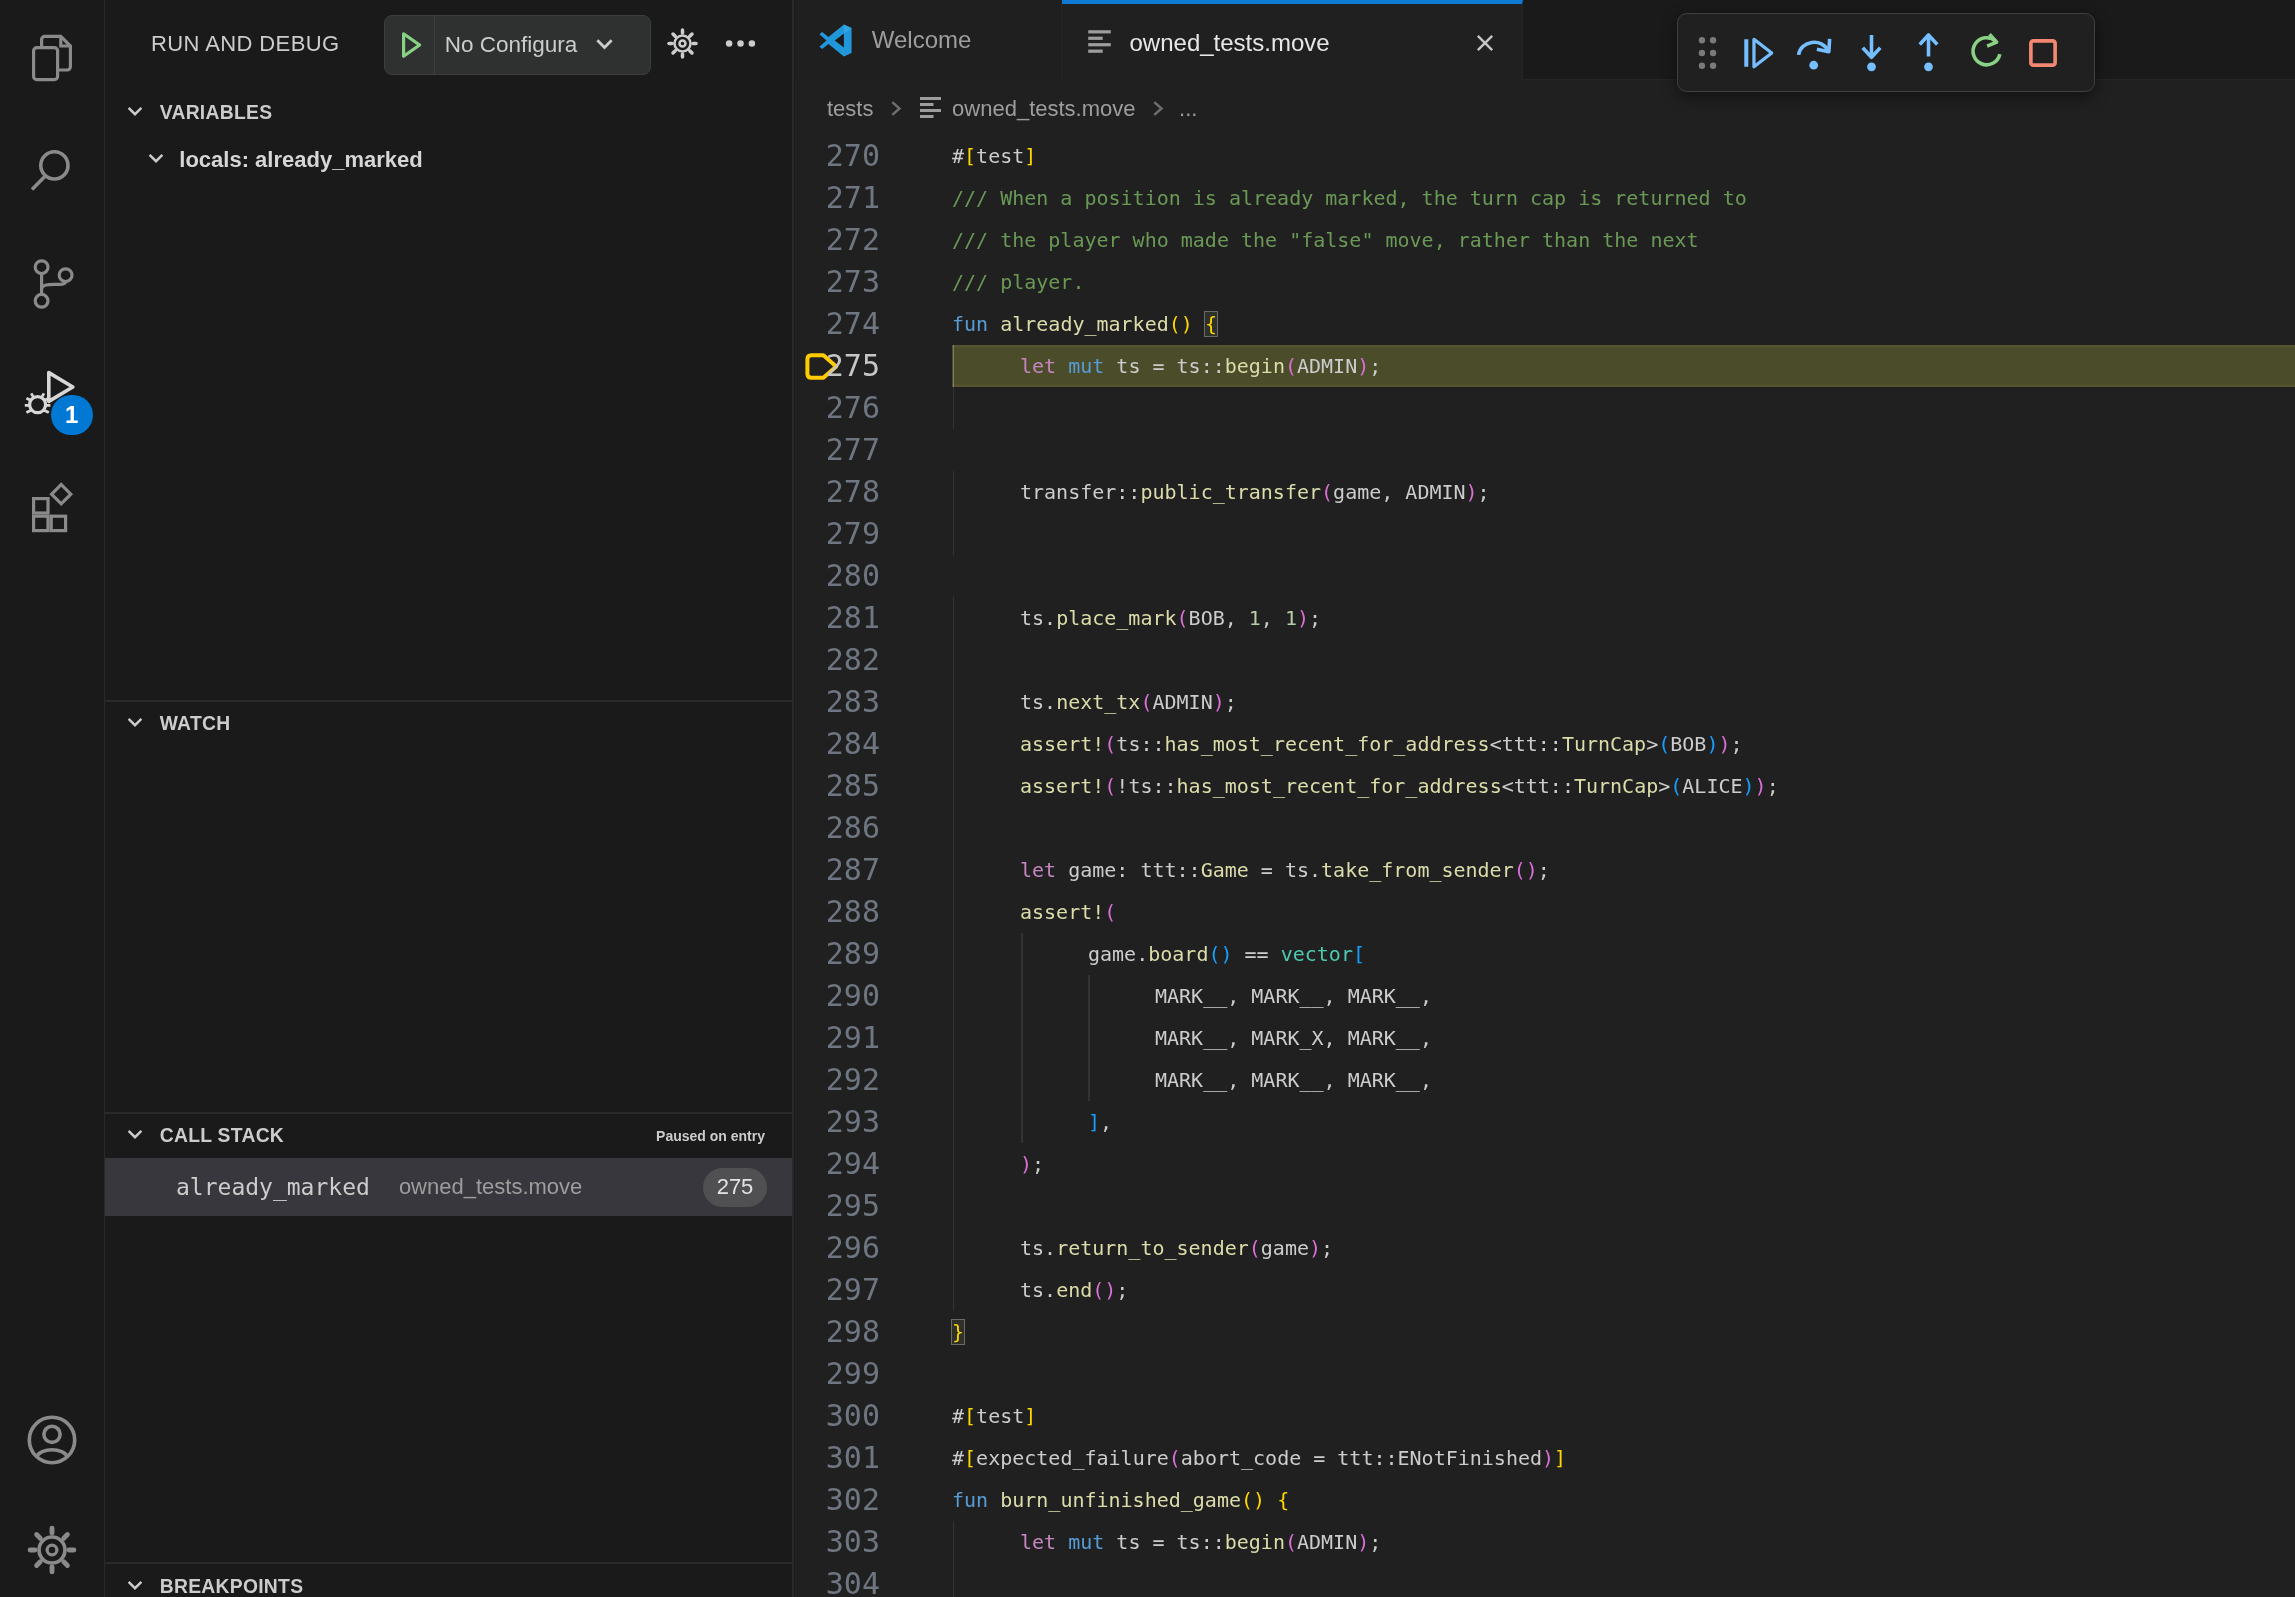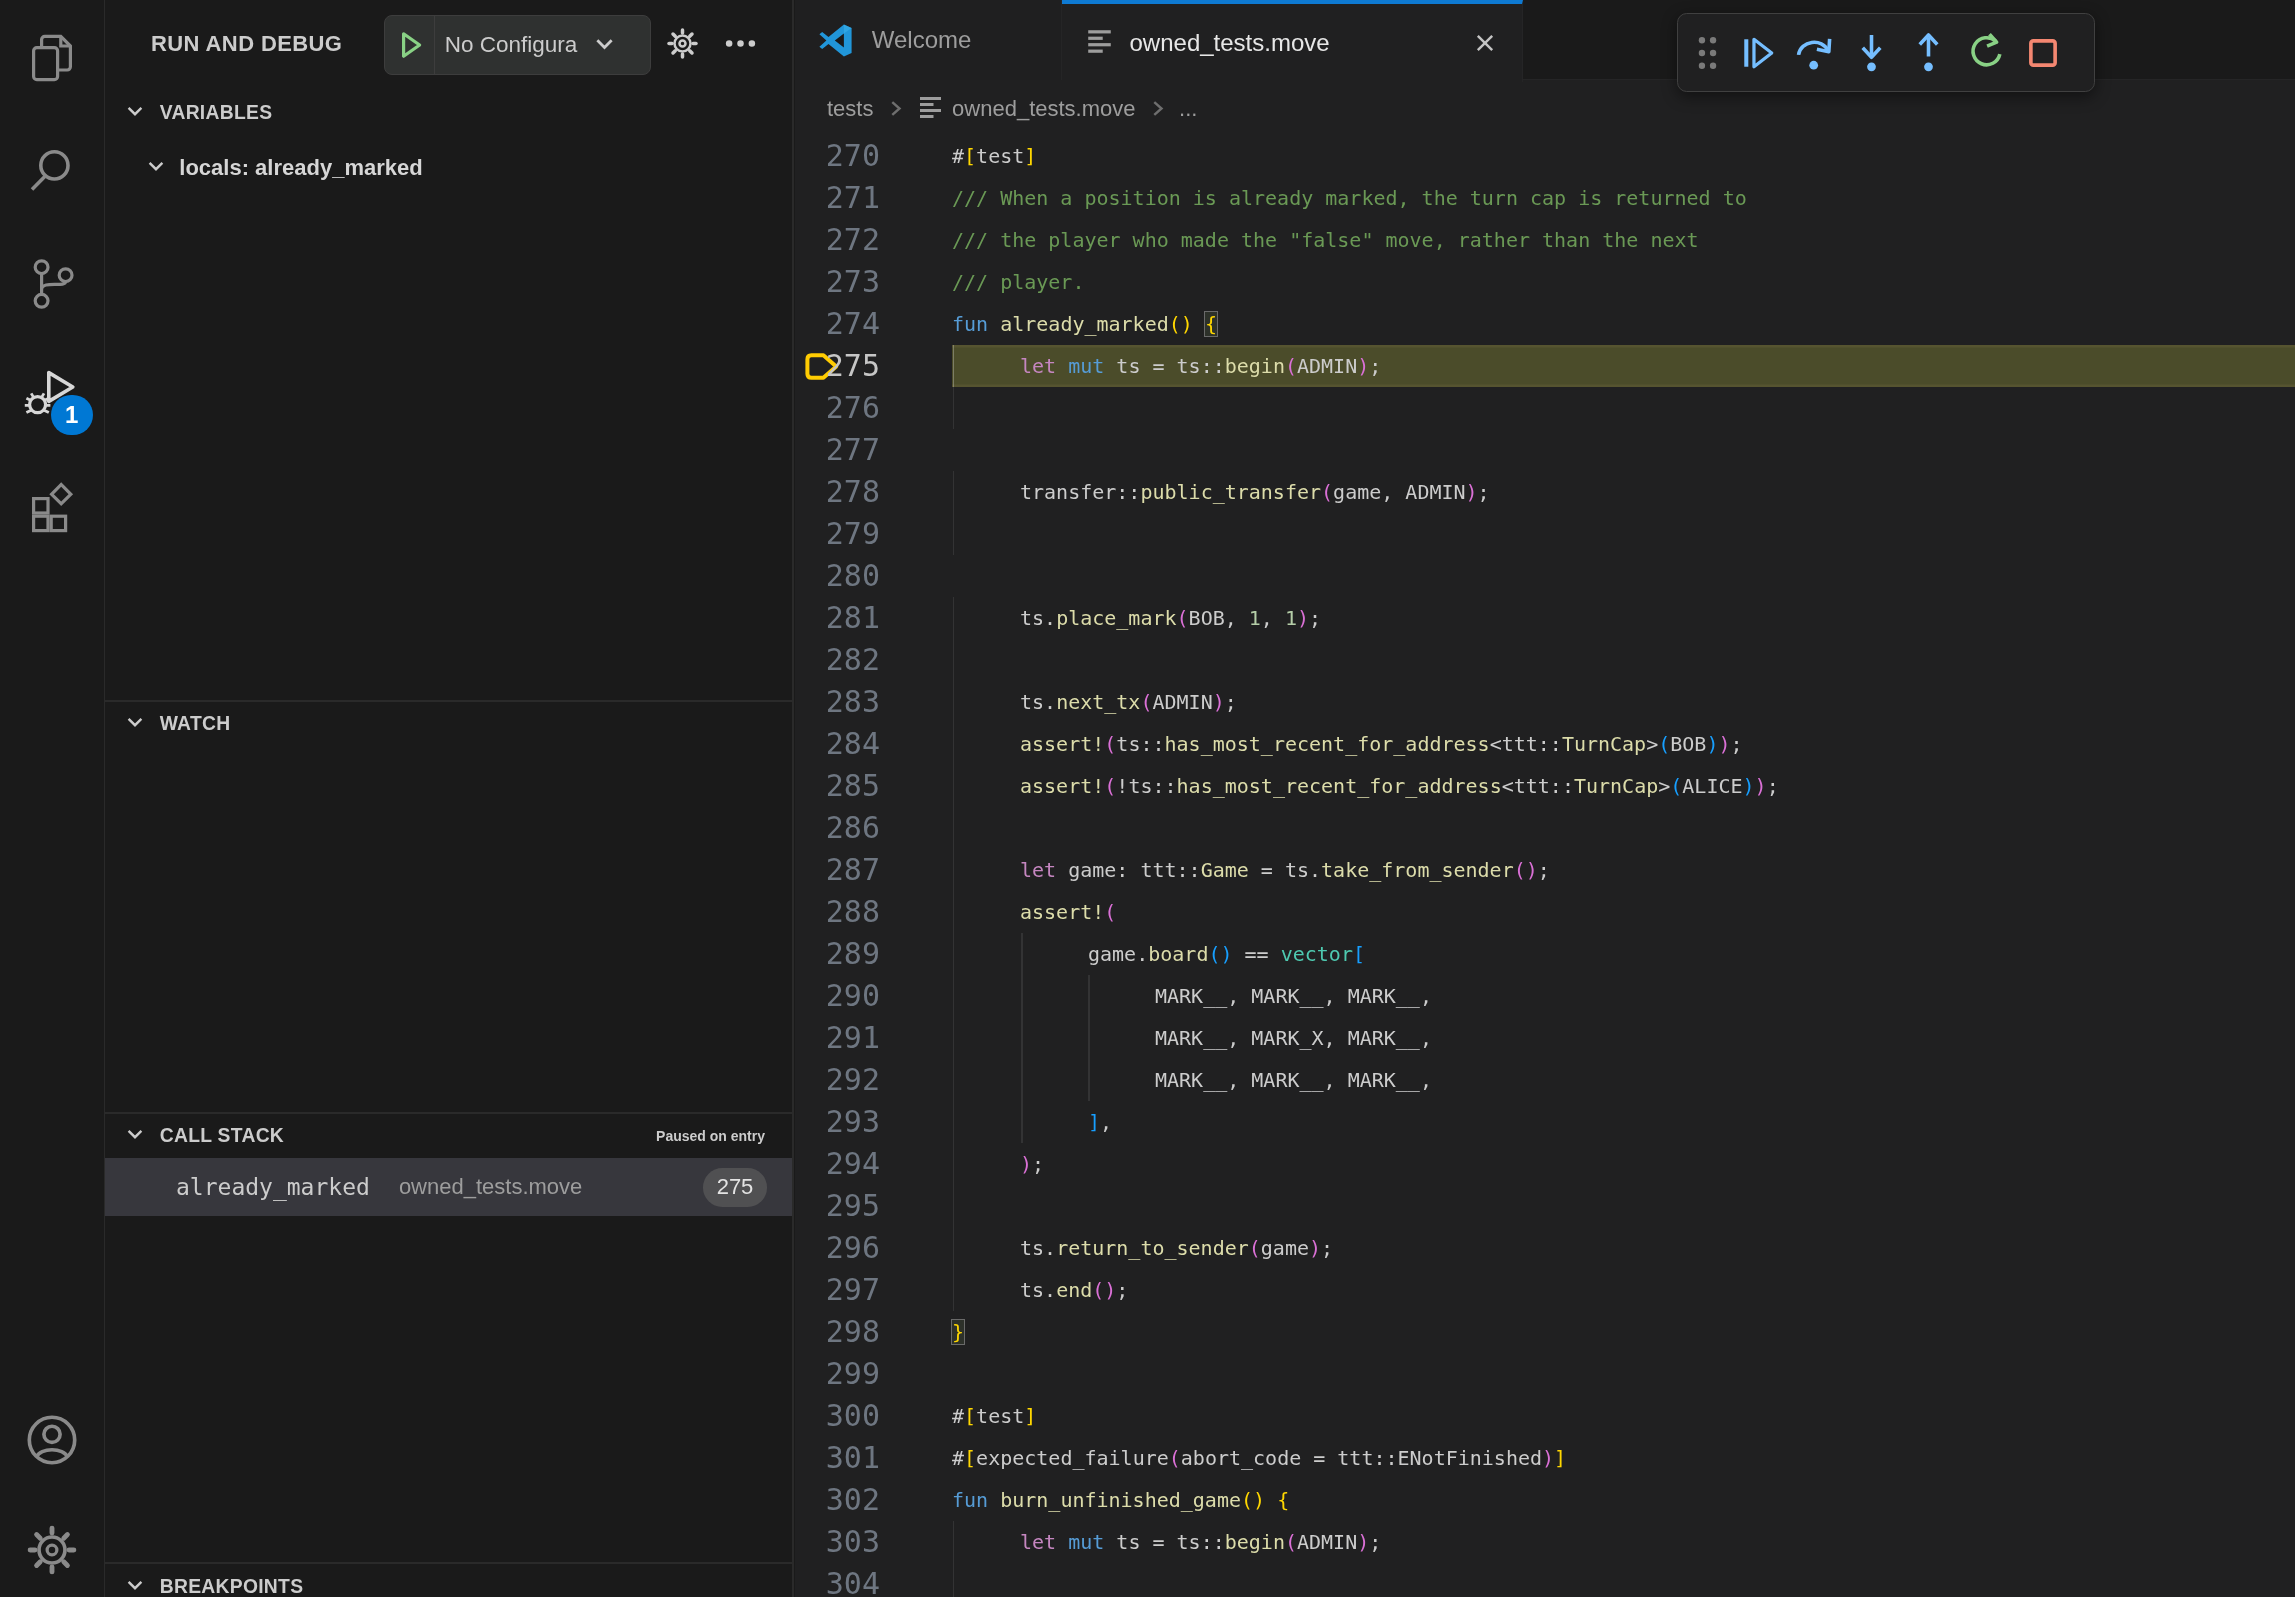--- a/index.html
+++ b/index.html
@@ -15,42 +15,42 @@
   .act-icon.active svg { stroke:#d7d7d7; }
   .badge { position:absolute; right:11.3px; bottom:8px; min-width:42px; height:40px;
            background:#0078d4; border-radius:21px; color:#fff; font-size:24px;
            font-weight:bold; display:flex; align-items:center; justify-content:center; }
 
   
   #sidebar { position:absolute; left:105px; top:0; width:687px; height:1597px; background:#1a1a1a; }
   #sidebar-divider { position:absolute; left:792px; top:0; width:2.4px; height:1597px; background:#2a2a2a; }
   #sidebar-header { position:absolute; left:0; top:0; width:687px; height:85px; }
   #sidebar-title { position:absolute; left:46px; top:31px; font-size:22px; color:#cccccc;
-                   letter-spacing:0.4px; white-space:nowrap;font-weight:bold; }
+                   letter-spacing:0.4px; white-space:nowrap; }
   #config-control { position:absolute; left:279px; top:14.5px; width:267px; height:60px;
                     background:#2f3130; border:0.8px solid #3d3d3d; border-radius:8px;
                     display:flex; align-items:center; cursor:pointer; }
   #config-play { width:50px; height:58px; display:flex; align-items:center; justify-content:center;
                  border-right:0.8px solid #3d3d3d; }
   #config-label { width:161px; overflow:hidden; white-space:nowrap; color:#cccccc;
                   font-size:22.5px; padding-left:9.7px; }
   #config-chevron { margin-left:-4.8px; }
   .hdr-btn { position:absolute; top:19.3px; width:48px; height:48px; display:flex;
              align-items:center; justify-content:center; cursor:pointer; }
 
   .section-divider { position:absolute; left:0; width:687px; height:1.6px; background:#2a2a2a; }
   .section-header { position:absolute; left:0; width:687px; height:45px; cursor:pointer;
                     display:flex; align-items:center; }
   .section-header .chev { margin-left:17.7px; }
   .section-header .lbl { margin-left:13px; font-size:19.3px; font-weight:bold; color:#cccccc;
                          letter-spacing:0.3px; }
   .section-right { position:absolute; right:27px; font-size:14px; font-weight:bold; color:#cccccc; }
 
   #locals-row { position:absolute; left:0; top:138px; width:687px; height:43px;
-                display:flex; align-items:flex-end; cursor:pointer; }
+                display:flex; align-items:center; cursor:pointer; }
   #locals-row .chev { margin-left:39px; }
   #locals-row .lbl { margin-left:11.3px; font-size:22px; font-weight:bold; color:#d6d6d6; }
 
   #frame-row { position:absolute; left:0; top:1158px; width:687px; height:58px;
                background:#37373d; display:flex; align-items:center; cursor:pointer; }
   #frame-name { margin-left:71px; font-family:"DejaVu Sans Mono", monospace;
                 font-size:23px; color:#cccccc; }
   #frame-file { margin-left:29px; font-size:22px; color:#9d9d9d; }
   #frame-line-badge { position:absolute; right:25px; min-width:64px; height:39px;
                       background:#505052; border-radius:19.3px; color:#e3e3e3; font-size:22px;

